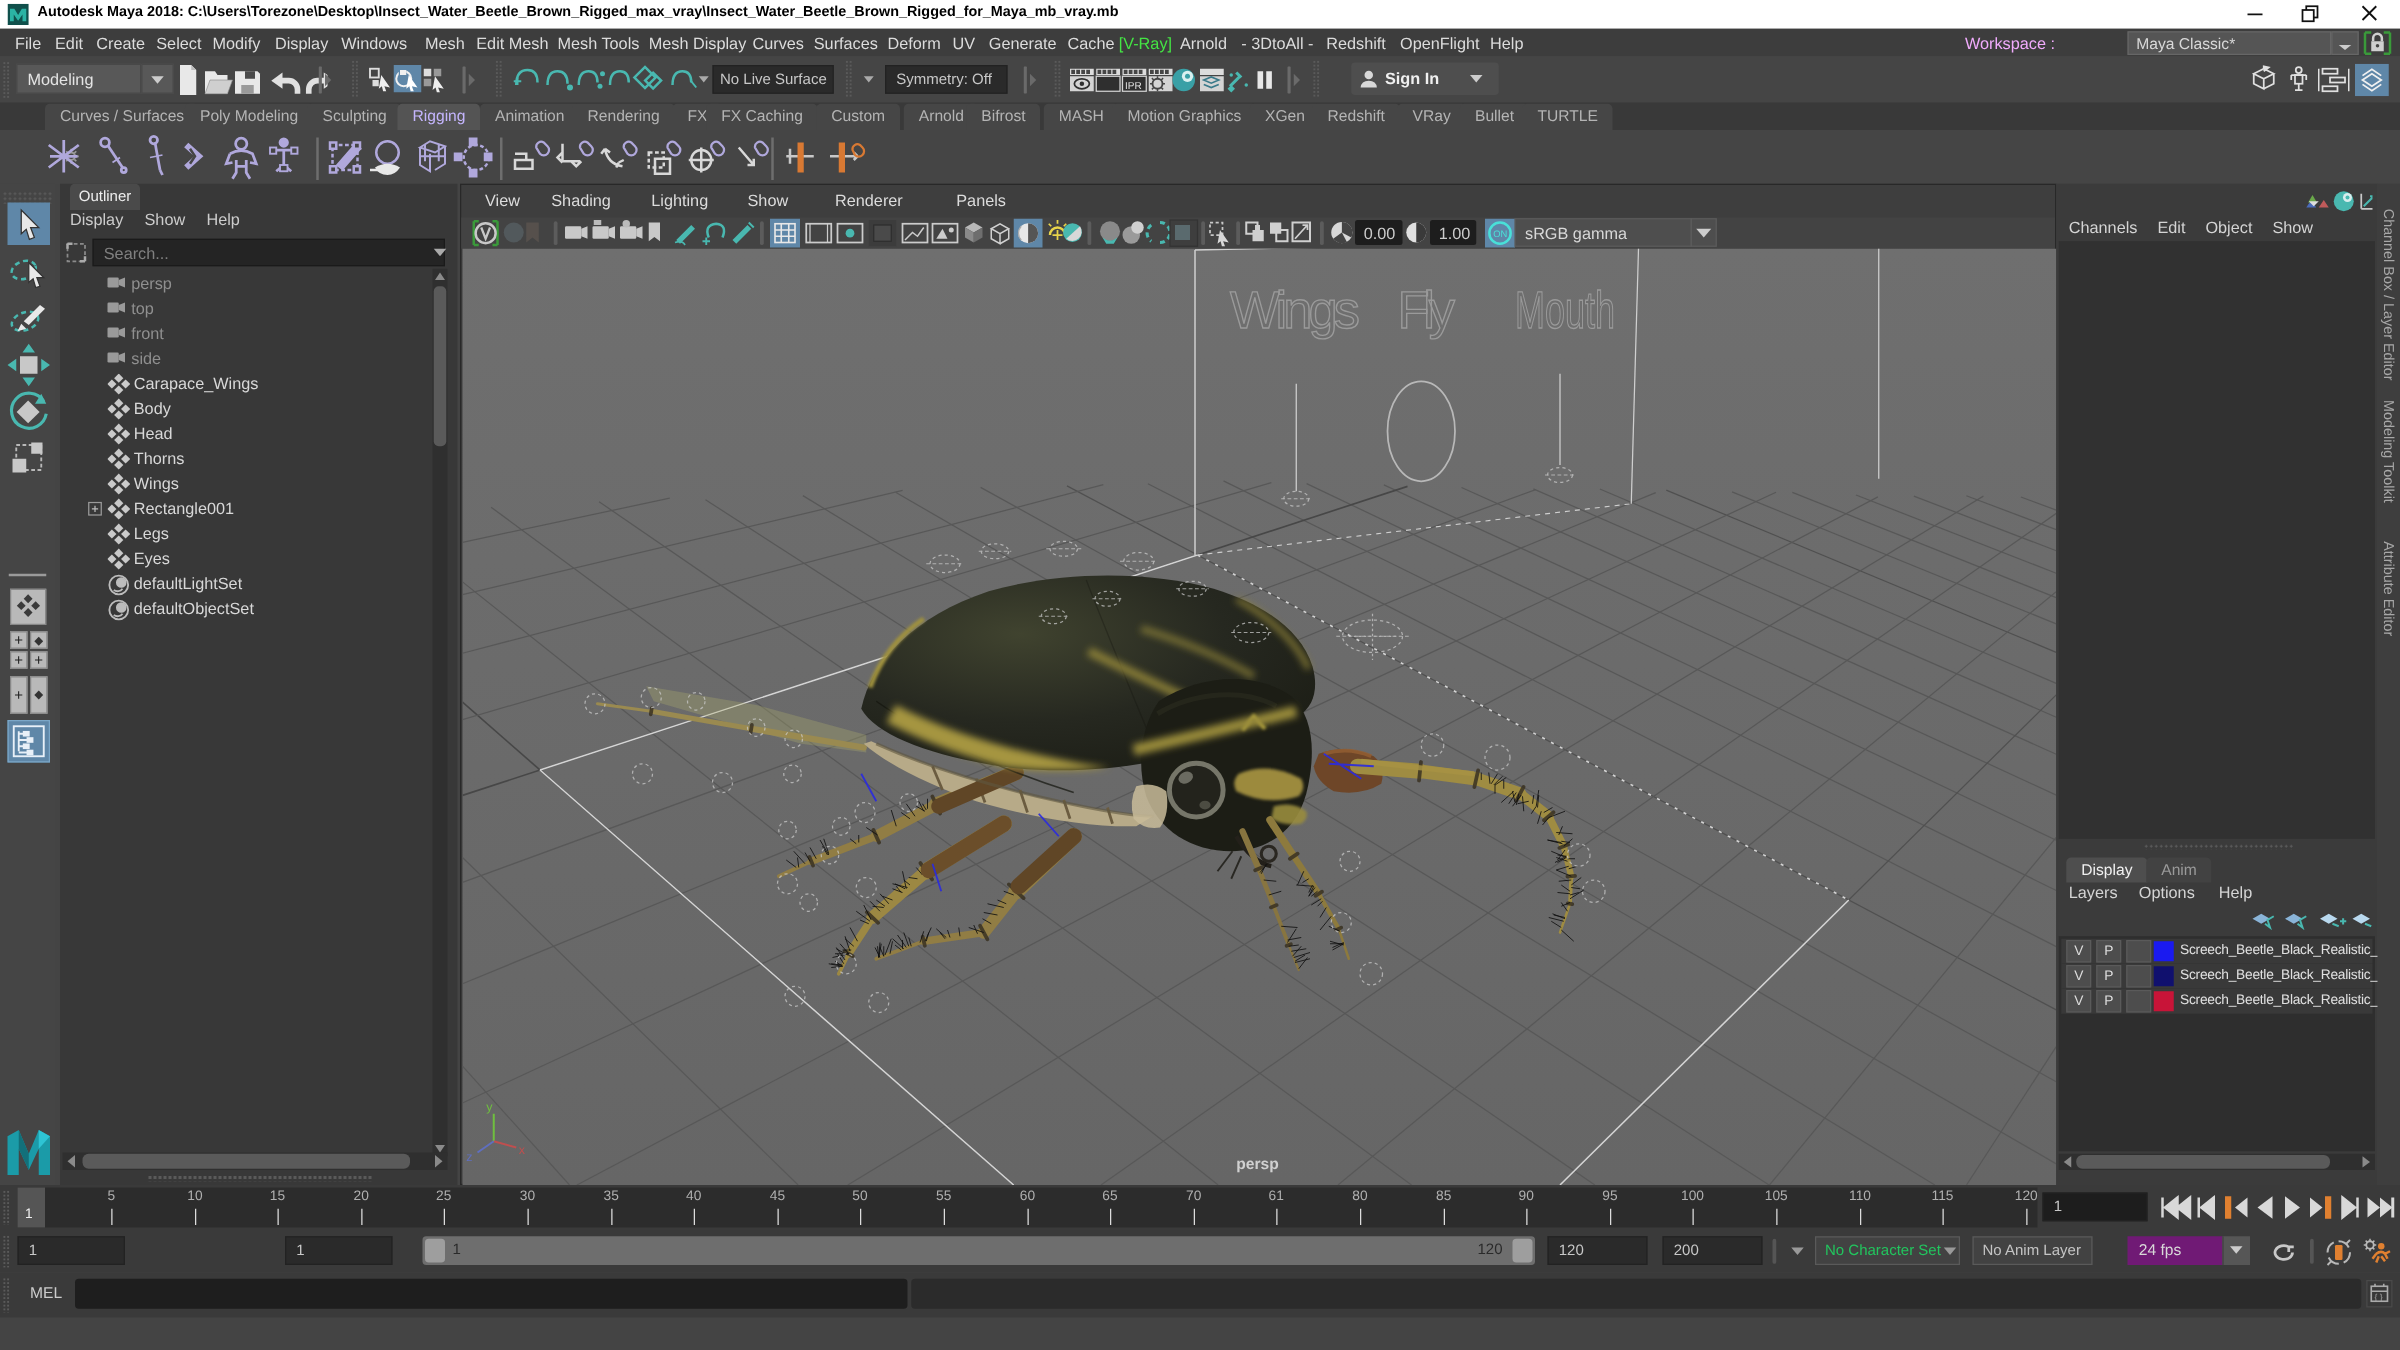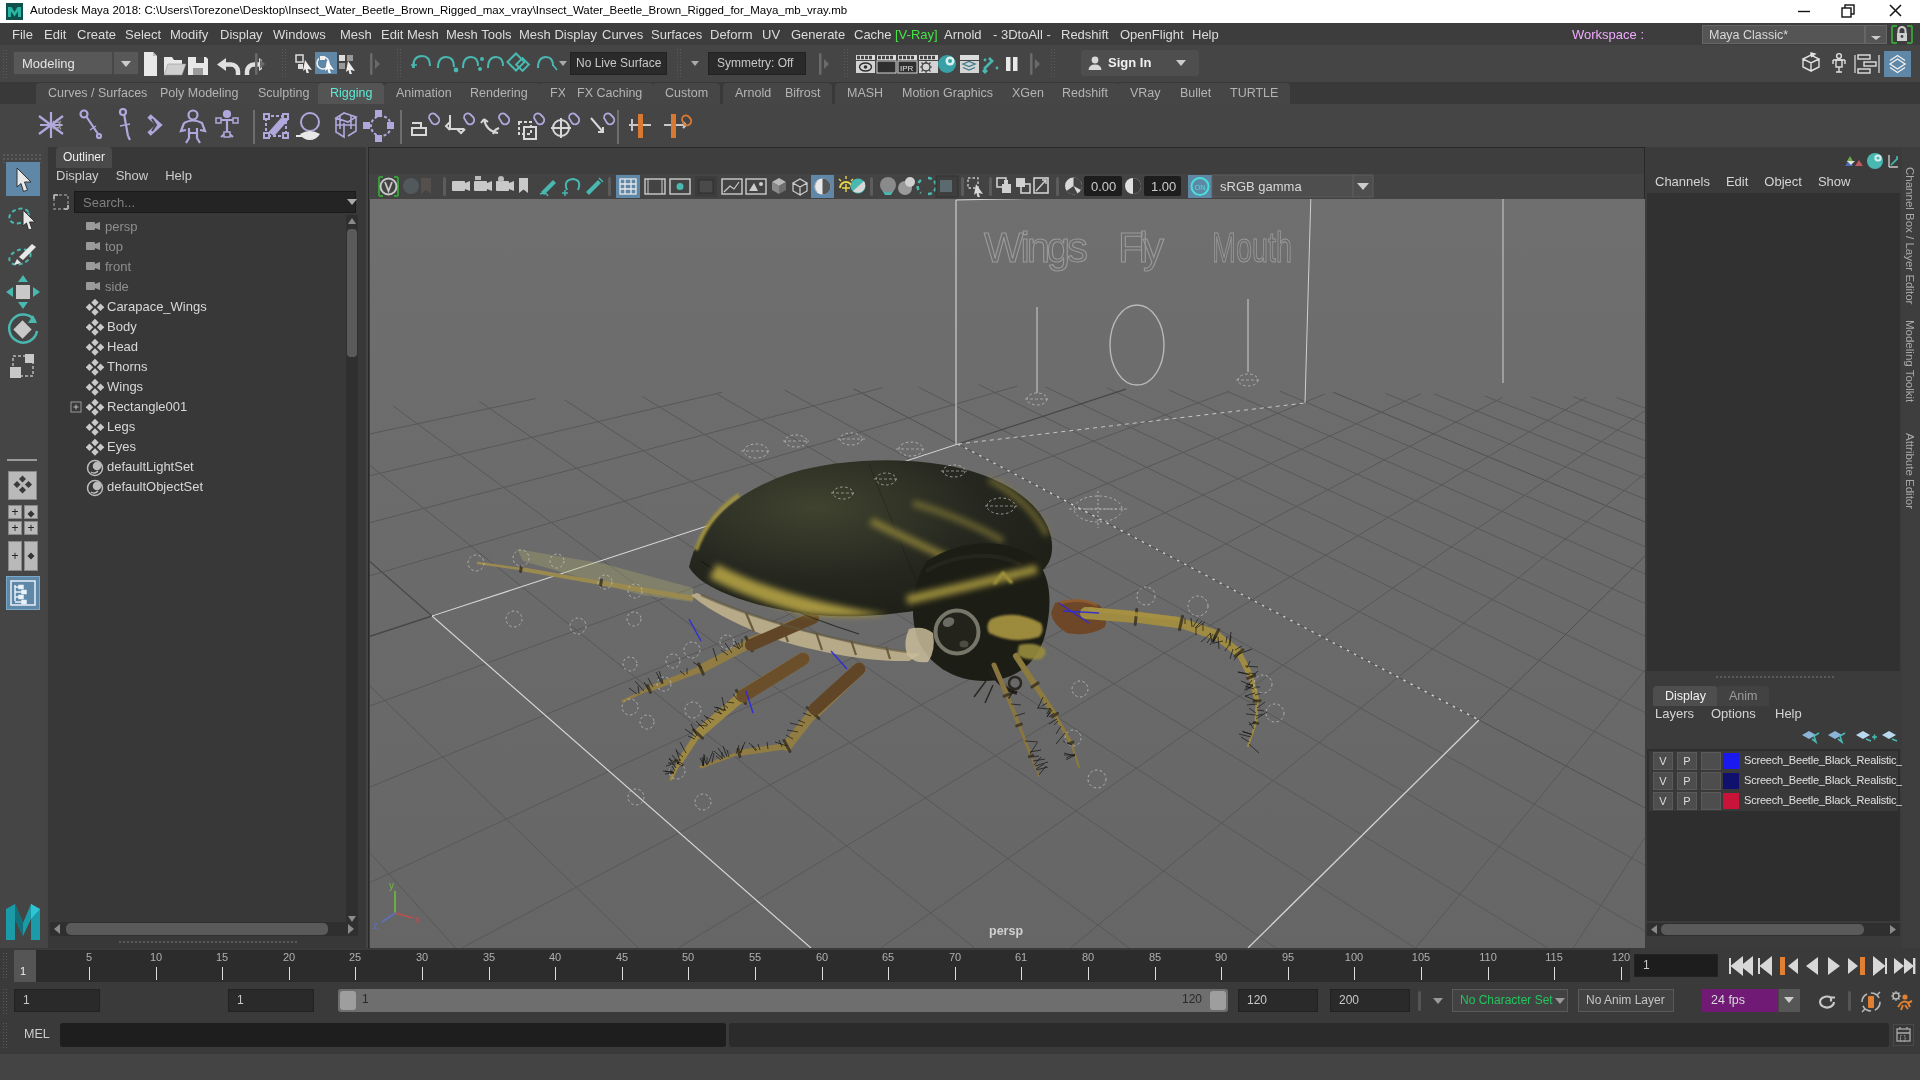--- a/index.html
+++ b/index.html
@@ -3,37 +3,37 @@
 <meta charset="utf-8">
 <style>
 * { margin:0; padding:0; box-sizing:border-box; }
 html,body { width:1920px; height:1080px; overflow:hidden; background:#444444;
   font-family:"Liberation Sans", sans-serif; }
 .abs { position:absolute; }
 #page { position:relative; width:1920px; height:1080px; }
 
 
 #titlebar { left:0; top:0; width:1920px; height:23px; background:#ffffff; color:#000;
-  font-size:11.5px; }
+  font-size:11.5px;font-weight:bold; }
 #titlebar .ttext { position:absolute; left:30px; top:4px; white-space:nowrap; }
 
 
 #menubar { left:0; top:23px; width:1920px; height:22px; background:#3d3d3d; }
 #menubar span.m { position:absolute; top:4px; font-size:13px; color:#dcdcdc; white-space:nowrap; }
 
 
 #toolbar { left:0; top:45px; width:1920px; height:37px; background:#454545; }
 .field { position:absolute; background:#2a2a2a; color:#c8c8c8; font-size:12px;
   border:1px solid #222; white-space:nowrap; overflow:hidden; }
 
 
 #shelftabs { left:0; top:82px; width:1920px; height:22px; background:#393939; }
 .stab { position:absolute; top:1px; height:21px; line-height:21px; padding:0 12px;
   background:#464646; color:#b4b4b4; font-size:12.5px; border-radius:4px 4px 0 0; }
-.stab.active { background:#545454; color:#5eead4; }
+.stab.active { background:#545454; color:#c4b5fd; }
 #shelf { left:0; top:104px; width:1920px; height:43px; background:#454545; }
 
 
 #toolbox { left:0; top:147px; width:44px; height:801px; background:#454545; }
 
 
 #outliner { left:48px; top:147px; width:318px; height:801px; background:#383838; }
 #outliner .menus { position:absolute; top:21px; left:8px; font-size:13px; color:#cccccc; }
 #outliner .menus span { margin-right:17px; }
 .otab { position:absolute; left:8px; top:0px; height:21px; line-height:21px; padding:0 7px;
@@ -565,20 +565,28 @@
           <path d="M8 2 L2 7 L8 12 Z" fill="#8a8a8a"></path>
         </svg>
       <div class="abs" style="left:16px;top:1px;width:262px;height:12px;background:#5a5a5a;border-radius:5px"></div>
       <svg width="10" height="14" viewBox="0 0 10 14" style="position:absolute;right:2px">
           <path d="M2 2 L8 7 L2 12 Z" fill="#8a8a8a"></path>
         </svg>
     </div>
     <div class="grip" style="left:70px;top:793px;width:180px;height:5px;background-image:radial-gradient(#5a5a5a 40%, transparent 41%);background-size:4px 4px"></div>
   </div>
   <div id="vp" class="abs">
+    <div id="vpmenus">
+      <span style="left:19px">View</span>
+        <span style="left:72px">Shading</span>
+      <span style="left:152px">Lighting</span>
+        <span style="left:229px">Show</span>
+      <span style="left:299px">Renderer</span>
+        <span style="left:396px">Panels</span>
+    </div>
     <div id="vpicons">
       <svg width="1275" height="25" viewBox="0 0 1275 25">
         <g transform="translate(9,2)">
           <path d="M1 1 L1 20 M1 1 L5 1 M1 20 L5 20 M20 1 L16 1 M20 1 L20 20 M20 20 L16 20" stroke="#3a9a3a" stroke-width="2" fill="none"></path>
           <circle cx="10.5" cy="10.5" r="8" fill="none" stroke="#c8c8c8" stroke-width="2"></circle>
           <path d="M7 6 L10.5 15 L14 6" stroke="#c8c8c8" stroke-width="1.8" fill="none"></path>
         </g>
         <circle cx="42" cy="12" r="8" fill="#52595c"></circle>
         <path d="M52 4 h10 v16 l-5 -4 -5 4 Z" fill="#56504c"></path>
         <rect x="74" y="3" width="3" height="19" rx="1.5" fill="#5c5c5c"></rect>

